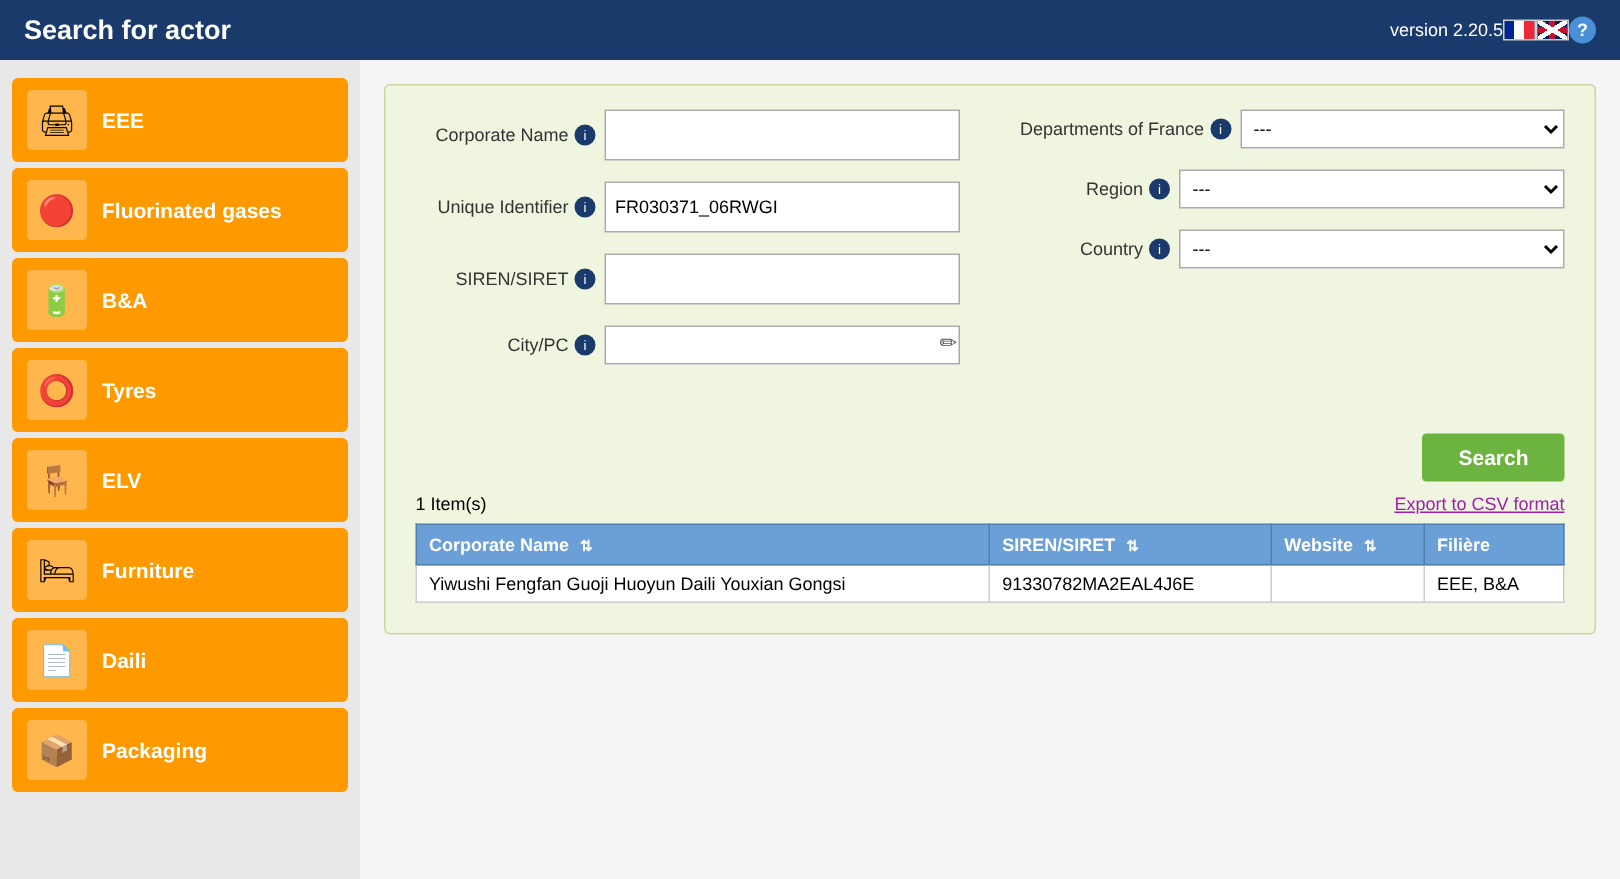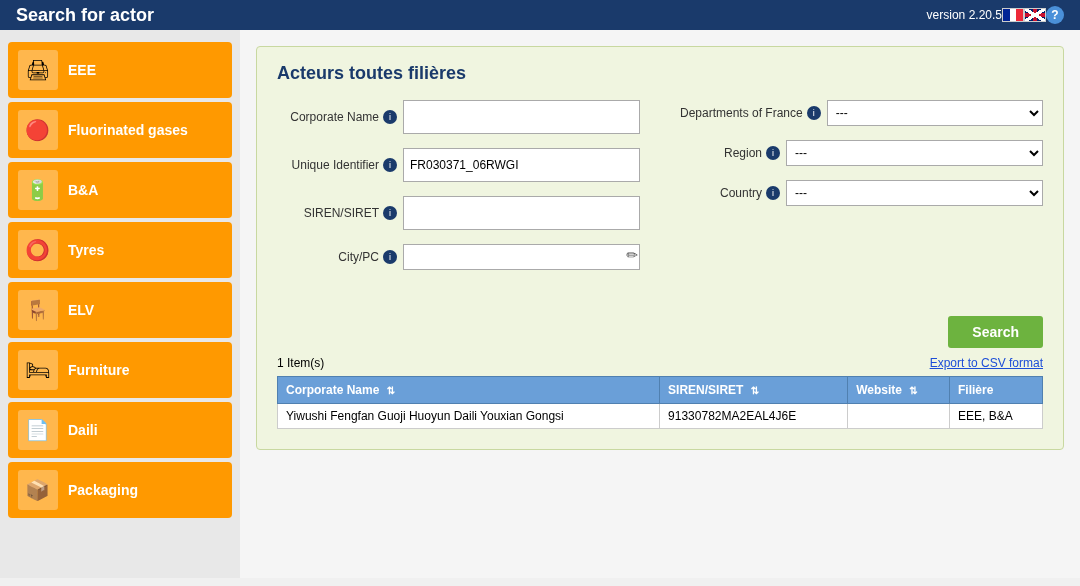--- a/index.html
+++ b/index.html
@@ -6,21 +6,21 @@
     body { font-family: Arial, sans-serif; font-size: 13px; background: #f0f0f0; }
 
     
     .top-bar {
       background: #1a3a6b;
       color: white;
       display: flex;
       align-items: center;
       justify-content: space-between;
       padding: 8px 16px;
-      height: 30px;
+      height: 40px;
     }
     .top-bar-title {
       font-size: 18px;
       font-weight: bold;
       color: white;
     }
     .top-bar-right {
       display: flex;
       align-items: center;
       gap: 0;
@@ -220,21 +220,21 @@
 
     
     .results-header {
       display: flex;
       justify-content: space-between;
       align-items: center;
       margin-bottom: 6px;
       font-size: 12px;
     }
     .export-link {
-      color: #1d4ed8;
+      color: #a21caf;
       text-decoration: underline;
       cursor: pointer;
       font-size: 12px;
     }
     .results-table {
       width: 100%;
       border-collapse: collapse;
       font-size: 12px;
     }
     .results-table th {
@@ -299,21 +299,20 @@
       <span class="sidebar-item-label">Daili</span>
     </div>
     <div class="sidebar-item">
       <div class="sidebar-item-icon">📦</div>
       <span class="sidebar-item-label">Packaging</span>
     </div>
   </div>
 
   <div class="content-area">
     <div class="search-panel">
-      <div class="panel-title">Acteurs toutes filières</div>
 
       <div class="form-grid">
 
         <div class="form-col">
           <div class="form-row">
             <label class="form-label">
               <span>Corporate Name</span>
               <span class="info-icon">i</span>
             </label>
             <input class="form-input" type="text" style="">

